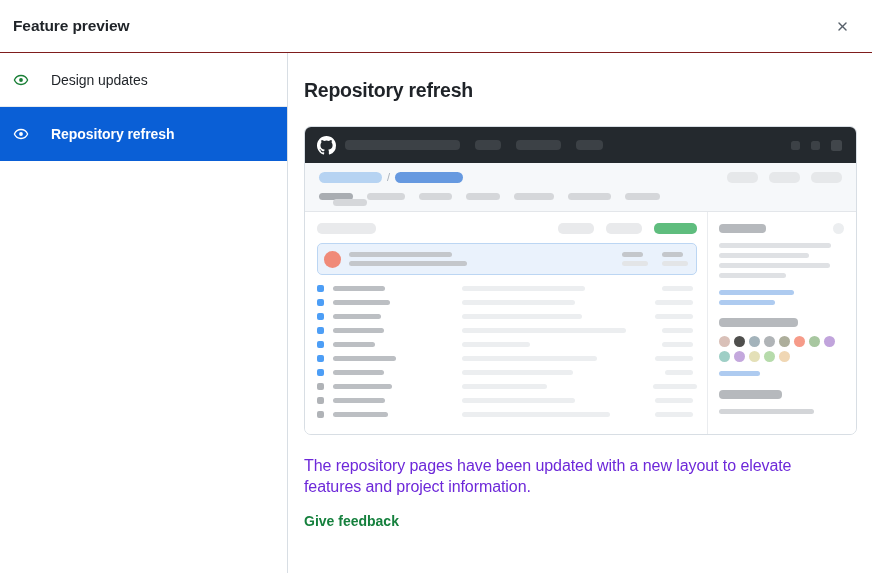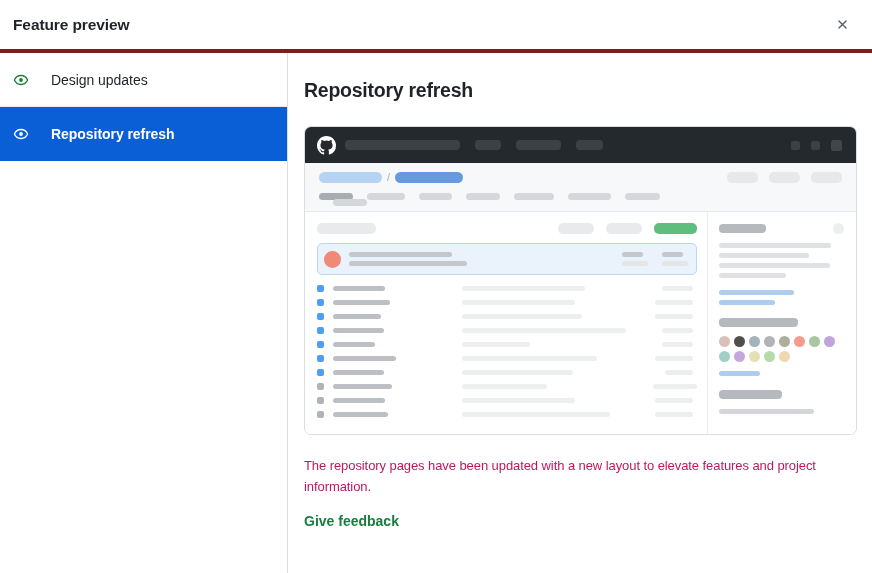--- a/index.html
+++ b/index.html
@@ -18,21 +18,21 @@
     background: #ffffff;
     position: relative;
   }
 
   
   .dialog-header {
     height: 53px;
     flex: 0 0 53px;
     display: flex; align-items: center;
     padding: 0 16px 0 13px;
-    border-bottom: 4px solid #7f1d1d;
+    border-bottom: 1px solid #7f1d1d;
     background: #ffffff;
   }
   .dialog-title {
     font-size: 15.5px;
     font-weight: bold;
     color: #1f2328;
     letter-spacing: -0.1px;
   }
   .close-btn {
     margin-left: auto;
@@ -226,23 +226,23 @@
   .pr-avs { display: flex; flex-wrap: wrap; gap: 4px; width: 122px; margin-bottom: 9px; }
   .pr-avs i { display: block; width: 11px; height: 11px; border-radius: 50%; }
   .pr-link2 { width: 41px; height: 5px; border-radius: 3px; background: #aecbf0; margin-bottom: 14px; }
   .pr-sec2 { width: 63px; height: 9px; border-radius: 4px; background: #b6b9bd; margin-bottom: 10px; }
   .pr-tail { width: 95px; height: 5px; border-radius: 3px; background: #d3d5d8; }
 
   
   .desc {
     width: 534px;
     margin-top: 20px;
-    font-size: 13px;
+    font-size: 16px;
     line-height: 21px;
-    color: #be185d;
+    color: #6d28d9;
     letter-spacing: -0.08px;
   }
   .feedback {
     display: inline-block;
     margin-top: 16px;
     font-size: 14px;
     font-weight: bold;
     color: #15803d;
     text-decoration: none;
     cursor: pointer;

